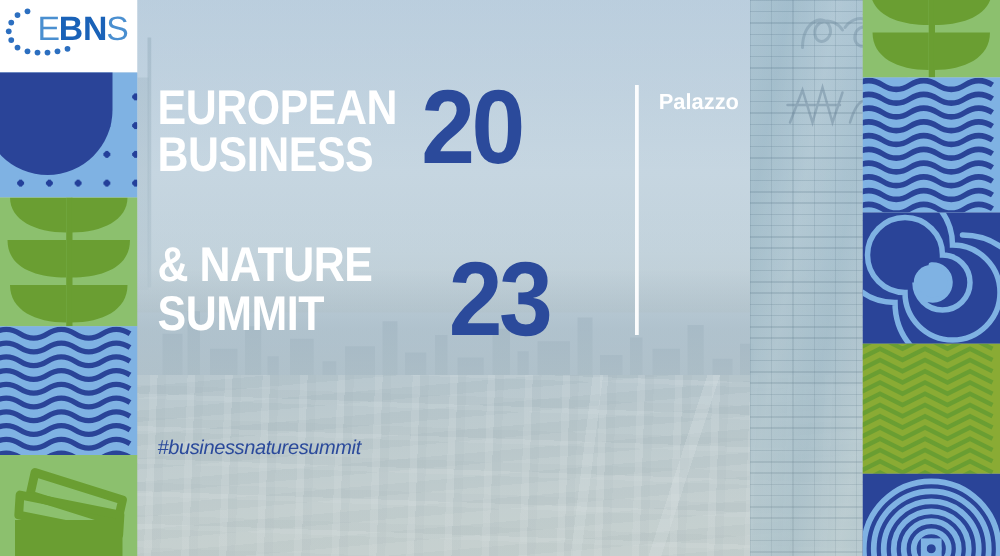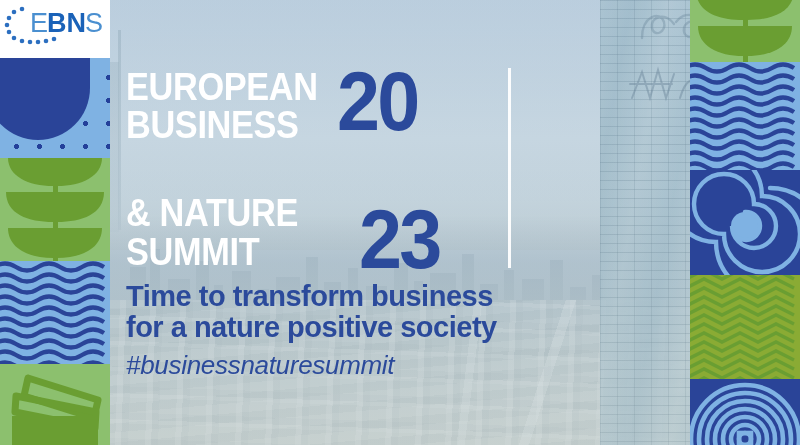--- a/index.html
+++ b/index.html
@@ -115,21 +115,21 @@
 
   .venue { position:absolute; left:527px; top:70px; width:160px;
     color:#ffffff; font-weight:bold; font-size:17.5px; line-height:1.26; }
   .venue .blk { margin-bottom:21px; }
   .venue .blk:last-child { margin-bottom:0; }
 
   .tagline { position:absolute; left:126px; top:281px; width:470px;
     color:#2b4a9b; font-weight:bold; font-size:29px; line-height:1.06;
     letter-spacing:-.5px; }
   .hashtag { position:absolute; left:126px; top:350px; color:#2b4a9b;
-    font-style:italic; font-weight:normal; font-size:26px; letter-spacing:-.3px; }
+    font-style:italic; font-weight:normal; font-size:16px; letter-spacing:-.3px; }
 
   .logo-svg { display:block; }
 </style>
 </head>
 <body>
 
 <div id="poster">
 
   <div class="photo">
     <div class="sky"></div>
@@ -351,23 +351,20 @@
 
     <div class="years">
       <div>20</div>
       <div class="y-23">23</div>
     </div>
 
     <div class="vrule"></div>
 
     <div class="venue">
       <div class="blk">
+        <div>Palazzo</div>
       </div>
     </div>
 
-    <div class="tagline">
-      <div>Time to transform business</div>
-      <div>for a nature positive society</div>
-    </div>
 
     <div class="hashtag">#businessnaturesummit</div>
   </div>
 </div>
 
 </body></html>

